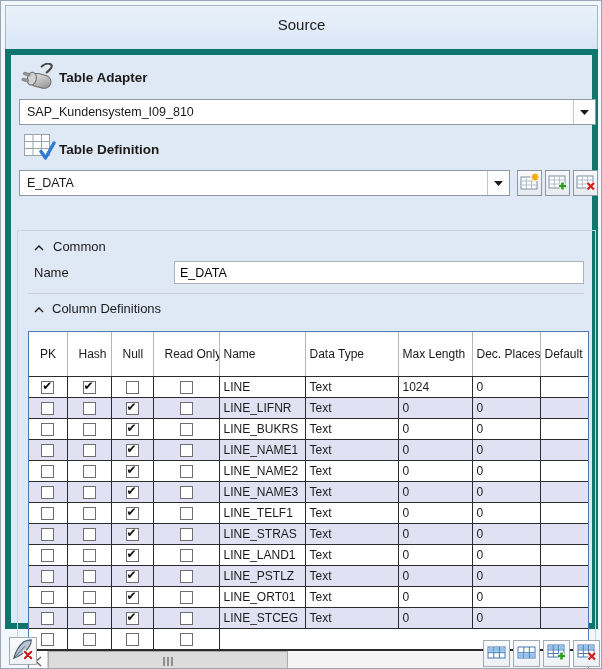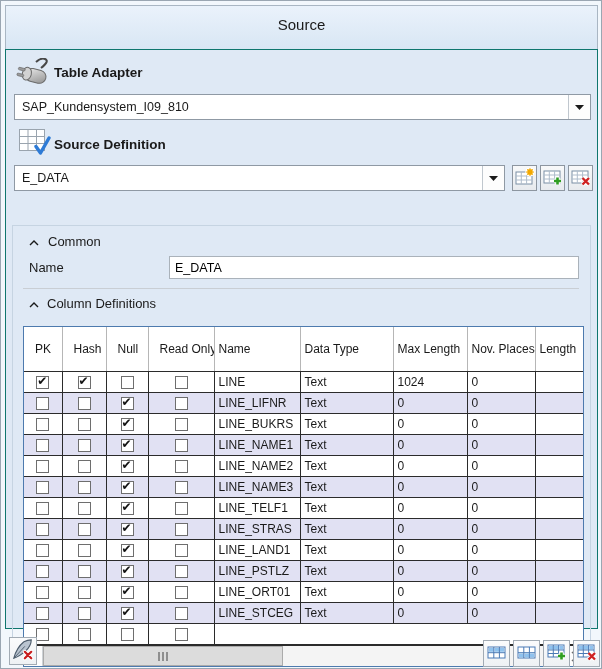--- a/index.html
+++ b/index.html
@@ -9,21 +9,21 @@
     font-family:"Liberation Sans","DejaVu Sans",sans-serif; color:#1a1a1a;
     -webkit-font-smoothing:antialiased;
   }
   .titlebar{
     position:absolute; left:4px; top:4px; width:593px; height:46px; box-sizing:border-box;
     border:1px solid #a9b6c3; background:linear-gradient(#eaf2fb,#d8e6f4);
     text-align:center; line-height:37px; font-size:15px;
   }
   .panel{
     position:absolute; left:4px; top:48px; width:593px; height:580px; box-sizing:border-box;
-    border:1px solid #0f766e; background:#dfe9f5;
+    border:6px solid #0f766e; background:#dfe9f5;
   }
   .icon-abs{position:absolute;}
   .blabel{position:absolute; font-size:13.5px; font-weight:bold;}
   .combo{
     position:absolute; box-sizing:border-box; height:26px;
     border:1px solid #8f99a4; background:#fff; display:flex; align-items:center;
   }
   .combo .val{flex:1; padding:0 7px; font-size:12.5px; white-space:nowrap; overflow:hidden;}
   .combo .arrow{
     width:21px; align-self:stretch; border-left:1px solid #c0c7ce; background:#fdfdfd;
@@ -135,21 +135,21 @@
       </span>
     </div>
 
     <span class="icon-abs" style="left:12px;top:76px;">
       <svg width="33" height="32" viewBox="0 0 33 32">
         <rect x="1.5" y="3.5" width="25" height="21" fill="#fff" stroke="#9aa4ae"></rect>
         <path d="M1.5 10.5 h25 M1.5 17.5 h25 M10 3.5 v21 M18.5 3.5 v21" stroke="#9aa4ae" fill="none"></path>
         <path d="M18 20.5 l4.5 6.5 L31 12" fill="none" stroke="#2e7bd6" stroke-width="3.4" stroke-linecap="round" stroke-linejoin="round"></path>
       </svg>
     </span>
-    <span class="blabel" style="left:48px;top:87px;">Source Definition</span>
+    <span class="blabel" style="left:48px;top:87px;">Table Definition</span>
 
     <div class="combo" style="left:8px;top:115px;width:491px;">
       <span class="val">E_DATA</span>
       <span class="arrow">
         <svg width="9" height="5" viewBox="0 0 9 5">
             <path d="M0 0 h9 L4.5 5 Z" fill="#1a1a1a"></path>
           </svg>
       </span>
     </div>
 
@@ -228,22 +228,22 @@
             </colgroup>
           <thead>
               <tr id="grid-head">
                 <th class="cb">PK</th>
                 <th class="cb">Hash</th>
                 <th class="cb">Null</th>
                 <th class="cb">Read Only</th>
                 <th>Name</th>
                 <th>Data Type</th>
                 <th>Max Length</th>
-                <th>Nov. Places</th>
-                <th>Length</th>
+                <th>Dec. Places</th>
+                <th>Default</th>
               </tr>
             </thead>
           <tbody id="grid-body">
               <tr>
                 <td class="cbcell"><span class="cb-box checked"></span></td>
                 <td class="cbcell"><span class="cb-box checked"></span></td>
                 <td class="cbcell"><span class="cb-box"></span></td>
                 <td class="cbcell"><span class="cb-box"></span></td>
                 <td>LINE</td>
                 <td>Text</td>

